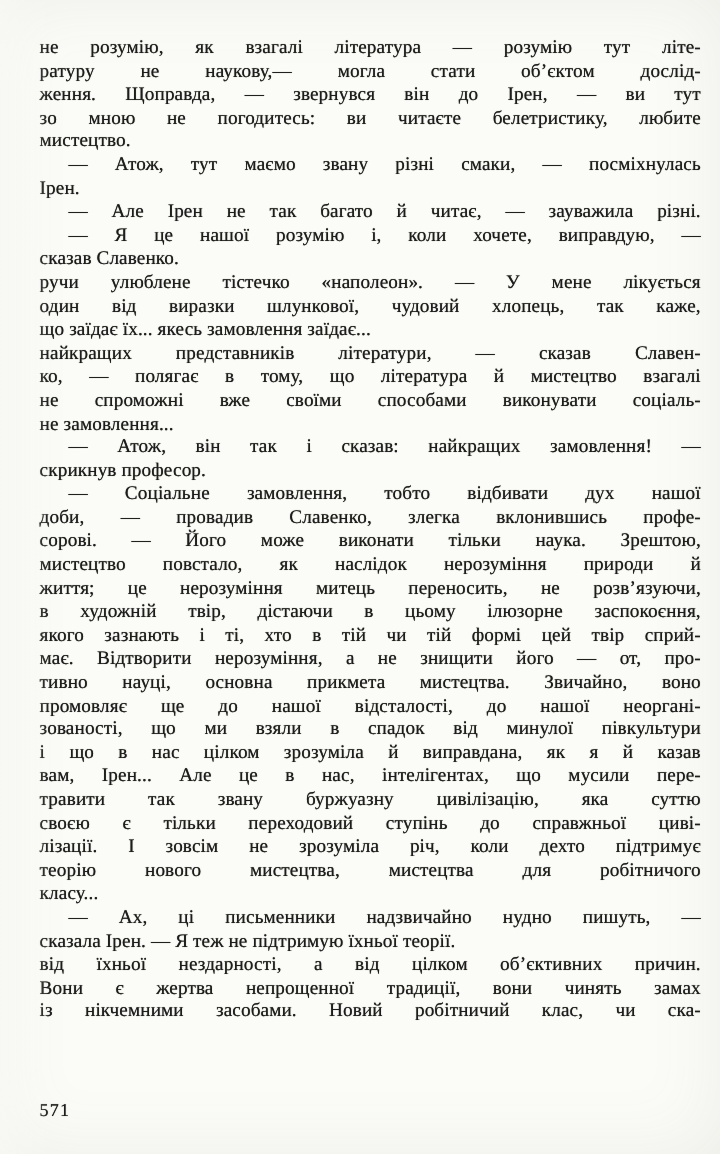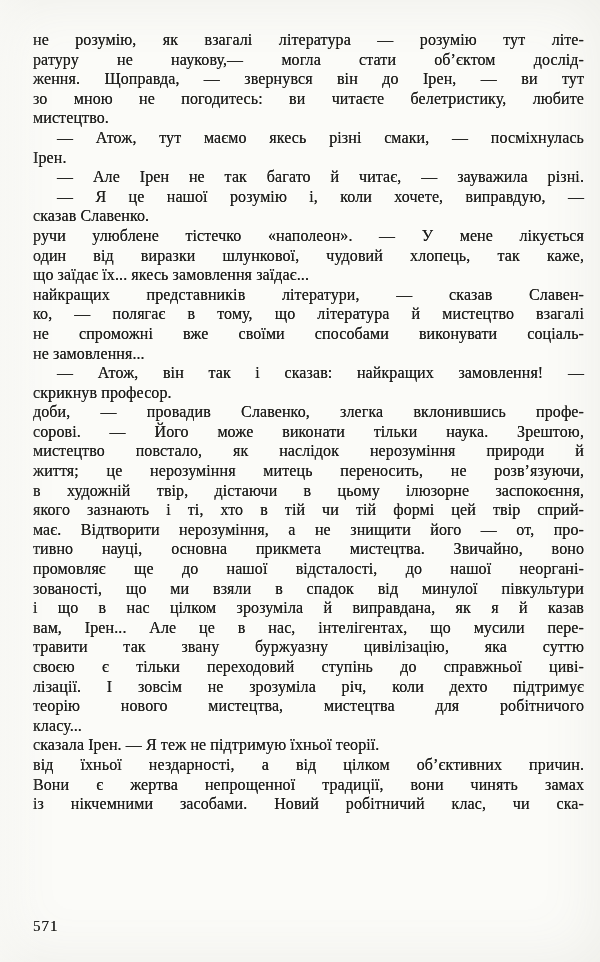--- a/index.html
+++ b/index.html
@@ -59,51 +59,53 @@
 </head>
 <body>
 
 <div class="page">
   <div class="text-block" id="lines">
       <div class="line just">не розумію, як взагалі література — розумію тут літе-</div>
       <div class="line just">ратуру не наукову,— могла стати об’єктом дослід-</div>
       <div class="line just">ження. Щоправда, — звернувся він до Ірен, — ви тут</div>
       <div class="line just">зо мною не погодитесь: ви читаєте белетристику, любите</div>
       <div class="line">мистецтво.</div>
-      <div class="line just indent">— Атож, тут маємо якесь різні смаки, — посміхнулась</div>
+      <div class="line just indent">— Атож, тут маємо звану різні смаки, — посміхнулась</div>
       <div class="line">Ірен.</div>
       <div class="line just indent">— Але Ірен не так багато й читає, — зауважила різні.</div>
       <div class="line just indent">— Я це нашої розумію і, коли хочете, виправдую, —</div>
       <div class="line">сказав Славенко.</div>
       <div class="line just">ручи улюблене тістечко «наполеон». — У мене лікується</div>
       <div class="line just">один від виразки шлункової, чудовий хлопець, так каже,</div>
       <div class="line">що заїдає їх... якесь замовлення заїдає...</div>
       <div class="line just">найкращих представників літератури, — сказав Славен-</div>
       <div class="line just">ко, — полягає в тому, що література й мистецтво взагалі</div>
       <div class="line just">не спроможні вже своїми способами виконувати соціаль-</div>
       <div class="line">не замовлення...</div>
       <div class="line just indent">— Атож, він так і сказав: найкращих замовлення! —</div>
       <div class="line">скрикнув професор.</div>
+      <div class="line just indent">— Соціальне замовлення, тобто відбивати дух нашої</div>
       <div class="line just">доби, — провадив Славенко, злегка вклонившись профе-</div>
       <div class="line just">сорові. — Його може виконати тільки наука. Зрештою,</div>
       <div class="line just">мистецтво повстало, як наслідок нерозуміння природи й</div>
       <div class="line just">життя; це нерозуміння митець переносить, не розв’язуючи,</div>
       <div class="line just">в художній твір, дістаючи в цьому ілюзорне заспокоєння,</div>
       <div class="line just">якого зазнають і ті, хто в тій чи тій формі цей твір сприй-</div>
       <div class="line just">має. Відтворити нерозуміння, а не знищити його — от, про-</div>
       <div class="line just">тивно науці, основна прикмета мистецтва. Звичайно, воно</div>
       <div class="line just">промовляє ще до нашої відсталості, до нашої неоргані-</div>
       <div class="line just">зованості, що ми взяли в спадок від минулої півкультури</div>
       <div class="line just">і що в нас цілком зрозуміла й виправдана, як я й казав</div>
       <div class="line just">вам, Ірен... Але це в нас, інтелігентах, що мусили пере-</div>
       <div class="line just">травити так звану буржуазну цивілізацію, яка суттю</div>
       <div class="line just">своєю є тільки переходовий ступінь до справжньої циві-</div>
       <div class="line just">лізації. І зовсім не зрозуміла річ, коли дехто підтримує</div>
       <div class="line just">теорію нового мистецтва, мистецтва для робітничого</div>
       <div class="line">класу...</div>
+      <div class="line just indent">— Ах, ці письменники надзвичайно нудно пишуть, —</div>
       <div class="line">сказала Ірен. — Я теж не підтримую їхньої теорії.</div>
       <div class="line just">від їхньої нездарності, а від цілком об’єктивних причин.</div>
       <div class="line just">Вони є жертва непрощенної традиції, вони чинять замах</div>
       <div class="line just">із нікчемними засобами. Новий робітничий клас, чи ска-</div>
     </div>
   <div class="page-number">571</div>
   <div class="scan-fade"></div>
 </div>
 
 </body></html>

